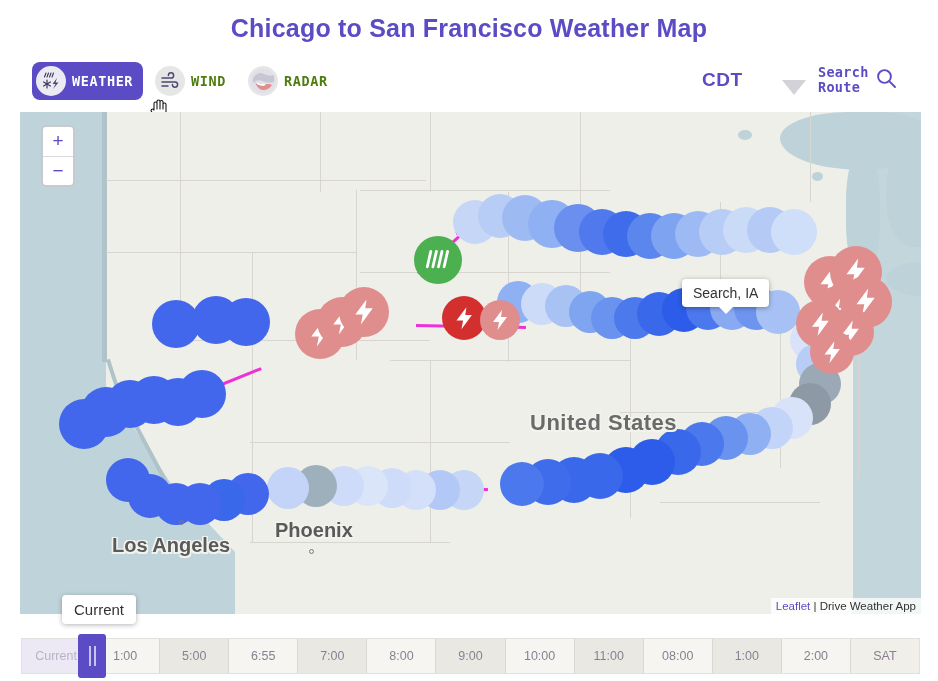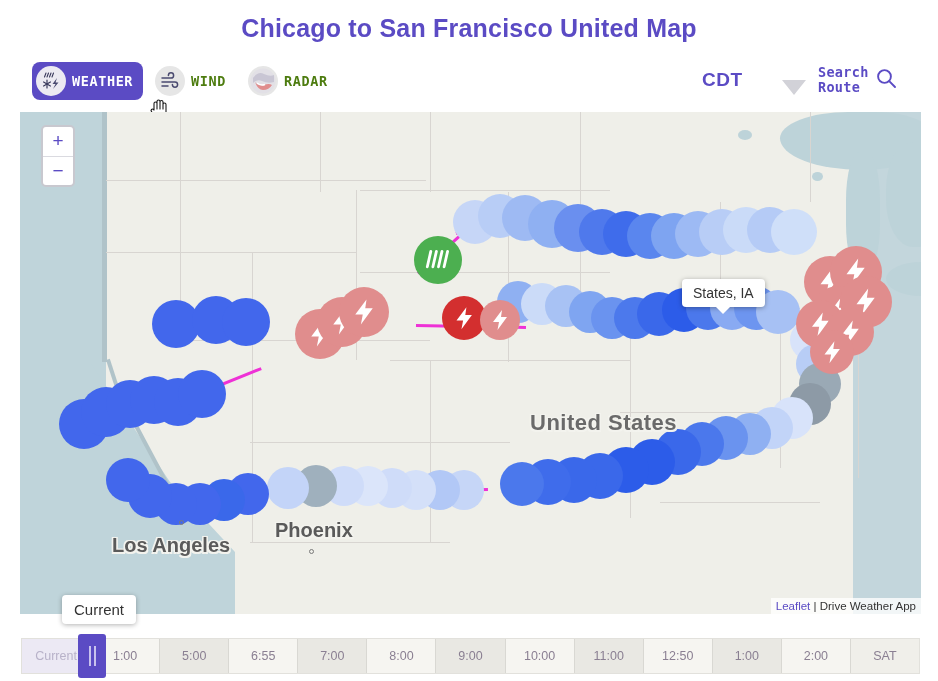--- a/index.html
+++ b/index.html
@@ -213,21 +213,21 @@
     display: flex; align-items: center; justify-content: center; gap: 3px;
     cursor: pointer; z-index: 20;
   }
   .tl-handle i { display: block; width: 2px; height: 20px; background: #c9c2ee; }
 </style>
 </head>
 <body>
 
 <div id="app">
 
-  <div class="title">Chicago to San Francisco United Map</div>
+  <div class="title">Chicago to San Francisco Weather Map</div>
 
   <div class="toolbar">
 
     <div class="layer-group">
 
       <div class="layer-btn active">
         <span class="ic on">
           <svg width="26" height="26" viewBox="0 0 26 26">
             <circle cx="13" cy="13" r="12.5" fill="#eceaf2"></circle>
             <g stroke="#3a3a5c" stroke-width="1.1" stroke-linecap="round">
@@ -493,21 +493,21 @@
       <div class="place la">Los Angeles</div>
       <div class="city-dot" style="left:159px; top:408px;"></div>
       <div class="place phx">Phoenix</div>
       <div class="city-dot" style="left:289px; top:437px;"></div>
 
       <div class="zoomctl">
         <div>+</div>
         <div>−</div>
       </div>
 
-      <div class="tip marne">States, IA</div>
+      <div class="tip marne">Search, IA</div>
 
       <div class="attrib">
         <a href="#">Leaflet</a><span> | </span><span>Drive Weather App</span>
       </div>
     </div>
   </div>
 
   <div class="current-badge">Current</div>
 
   <div class="timeline" id="timeline">
@@ -532,21 +532,21 @@
       <div class="tl-cell shade">
         <span>9:00</span>
       </div>
       <div class="tl-cell light">
         <span>10:00</span>
       </div>
       <div class="tl-cell shade">
         <span>11:00</span>
       </div>
       <div class="tl-cell light">
-        <span>12:50</span>
+        <span>08:00</span>
       </div>
       <div class="tl-cell shade">
         <span>1:00</span>
       </div>
       <div class="tl-cell light">
         <span>2:00</span>
       </div>
       <div class="tl-cell sat">
         <span>SAT</span>
       </div>

